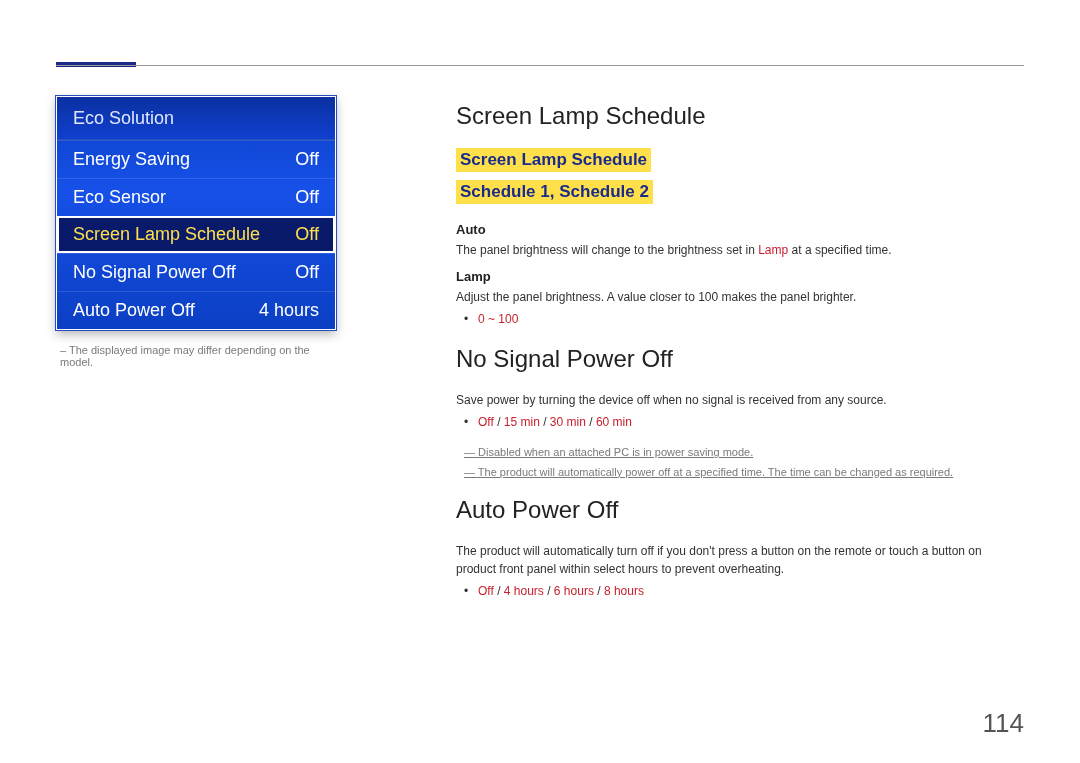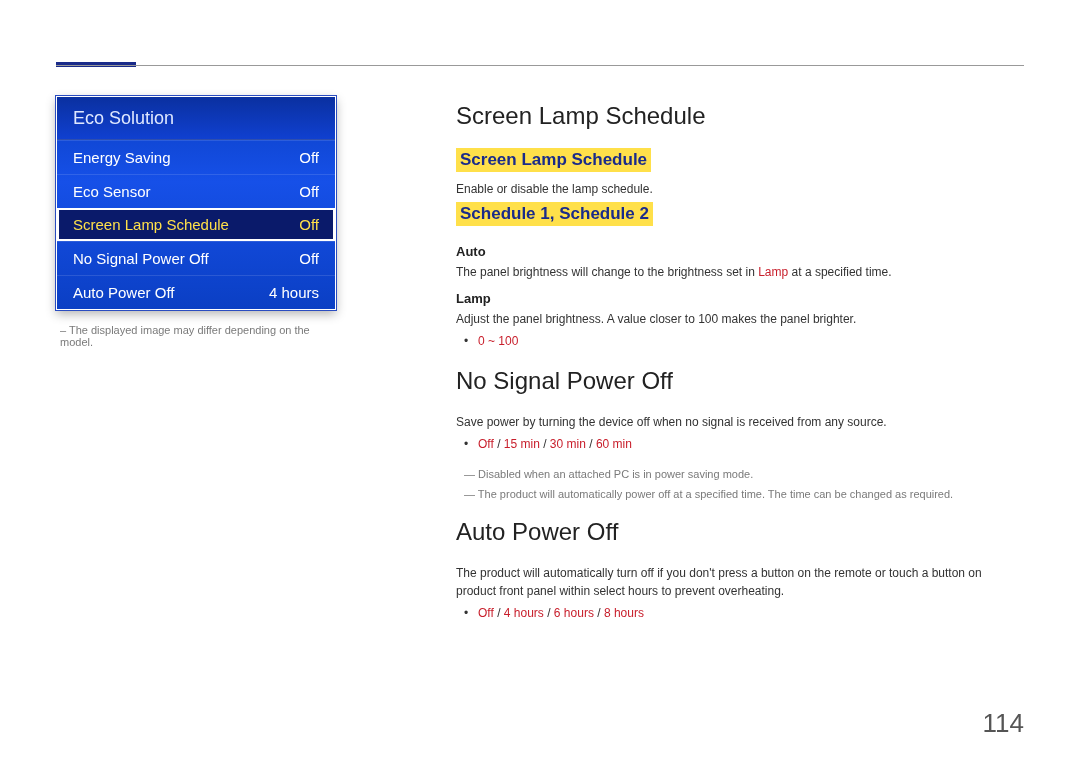--- a/index.html
+++ b/index.html
@@ -52,21 +52,21 @@
     font-size: 18px;
     color: #dfe8ff;
     background: linear-gradient(180deg, #0a30a0 0%, #1040d0 100%);
     border-bottom: 1px solid rgba(255,255,255,0.15);
   }
   .panel-row {
     display: flex;
     justify-content: space-between;
     align-items: center;
     padding: 8px 16px;
-    font-size: 15px;
+    font-size: 18px;
     border-top: 1px solid rgba(255,255,255,0.12);
   }
   .panel-row.selected {
     background: #0a1a6a;
     border: 2px solid #fff;
     color: #ffe04a;
     margin: 0;
     padding: 6px 14px;
     font-weight: 500;
   }
@@ -130,20 +130,21 @@
     color: #333;
   }
   .opt-red { color: #c81e2b; }
   .opt-sep { color: #333; }
   .inline-red { color: #c81e2b; }
   .dash-note {
     font-size: 11px;
     color: #7a7a7a;
     margin: 3px 0 3px 8px;
     line-height: 1.5;
+    text-decoration: underline;
   }
   .dash-note::before {
     content: "― ";
     color: #7a7a7a;
   }
   .page-number {
     position: absolute;
     bottom: 24px;
     right: 56px;
     font-size: 26px;
@@ -185,21 +186,20 @@
           </div>
         </div>
     </div>
     <div class="left-note">The displayed image may differ depending on the model.</div>
   </div>
 
   <div class="right">
     <h1>Screen Lamp Schedule</h1>
 
     <div><span class="hl-heading">Screen Lamp Schedule</span></div>
-    <div class="body-text">Enable or disable the lamp schedule.</div>
 
     <div><span class="hl-heading">Schedule 1, Schedule 2</span></div>
 
     <div class="sub-bold">Auto</div>
     <div class="body-text">
       <span>The panel brightness will change to the brightness set in </span><span class="inline-red">Lamp</span><span> at a specified time.</span>
     </div>
 
     <div class="sub-bold">Lamp</div>
     <div class="body-text">Adjust the panel brightness. A value closer to 100 makes the panel brighter.</div>

